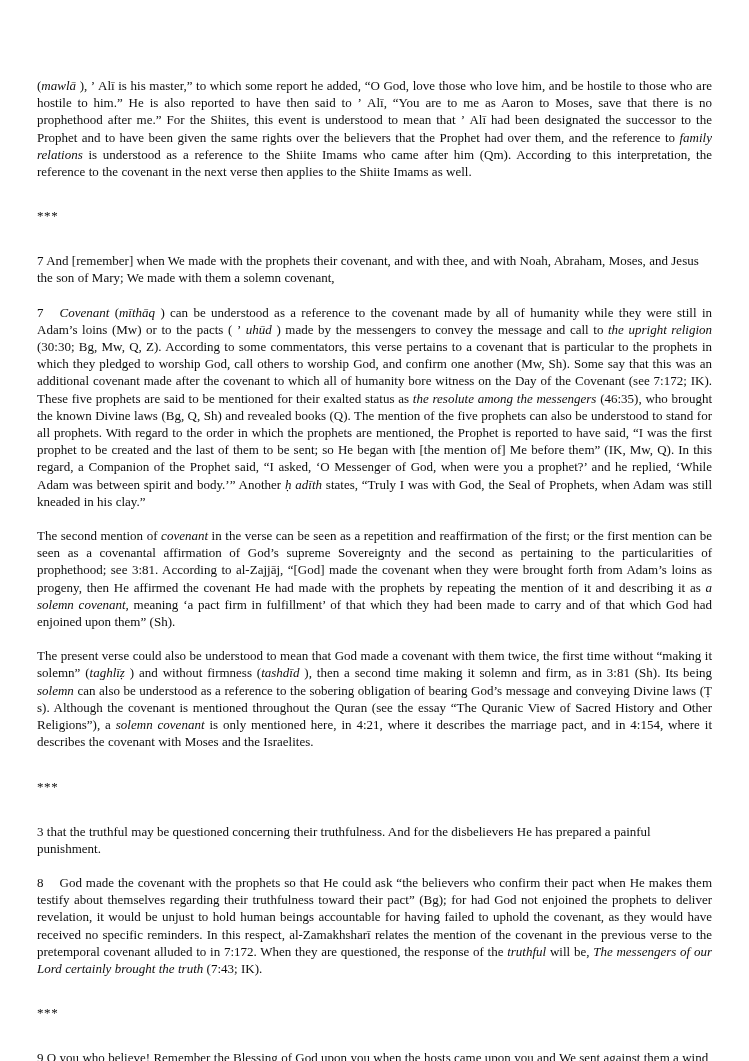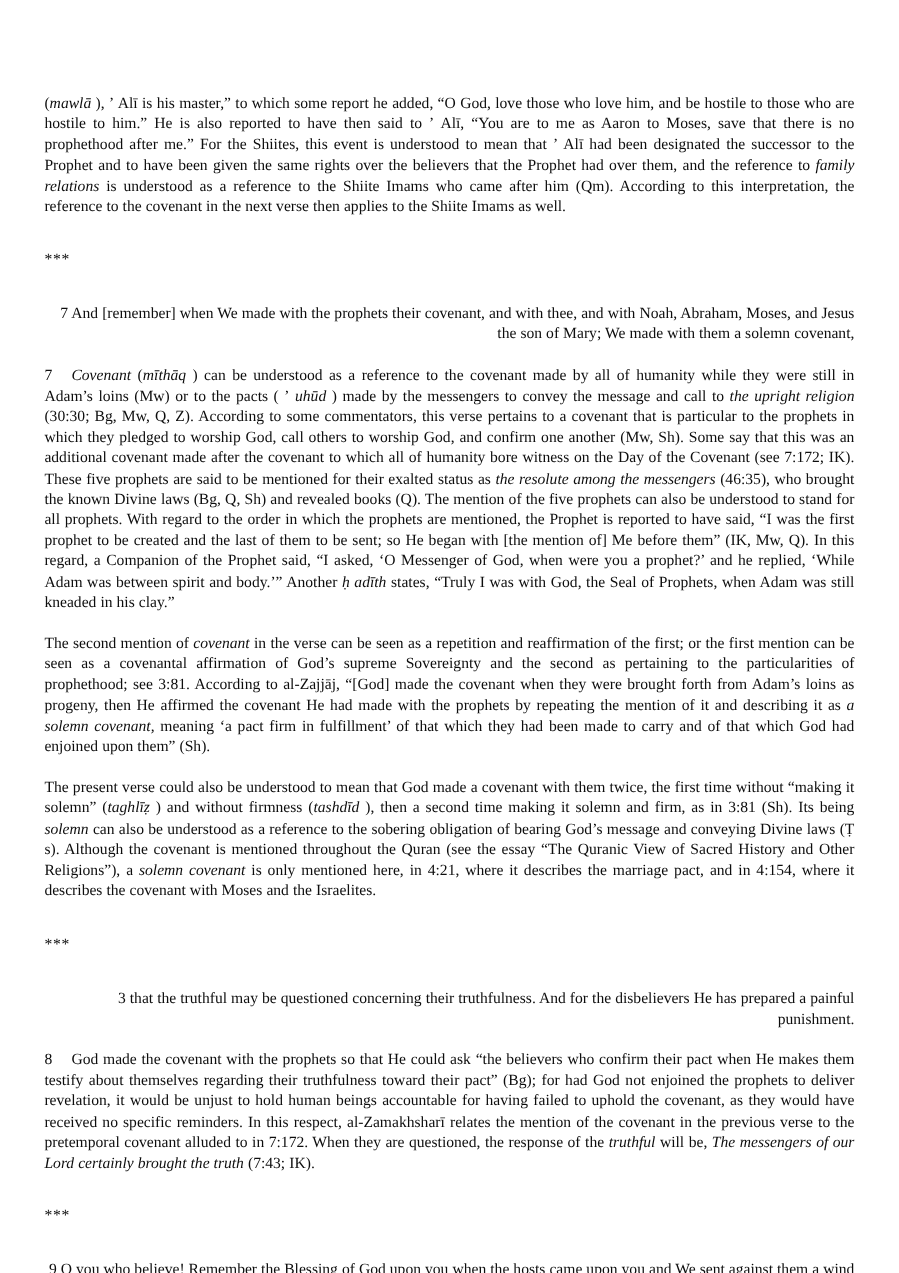--- a/index.html
+++ b/index.html
@@ -30,21 +30,21 @@
   .para {
     font-size: 13.0px;
     line-height: 17.2px;
     text-align: justify;
     text-justify: inter-word;
     margin: 0 0 0 0;
     word-spacing: 0.1px;
     -webkit-font-smoothing: none;
   }
   .para.verse {
-    text-align: right;
+    text-align: left;
   }
   
   .gap-para { height: 17px; }
   .gap-stars-top { height: 16px; }
   .stars {
     font-size: 13px;
     line-height: 14px;
     letter-spacing: 0.6px;
     font-family: "Liberation Serif", "DejaVu Serif", serif;
   }

